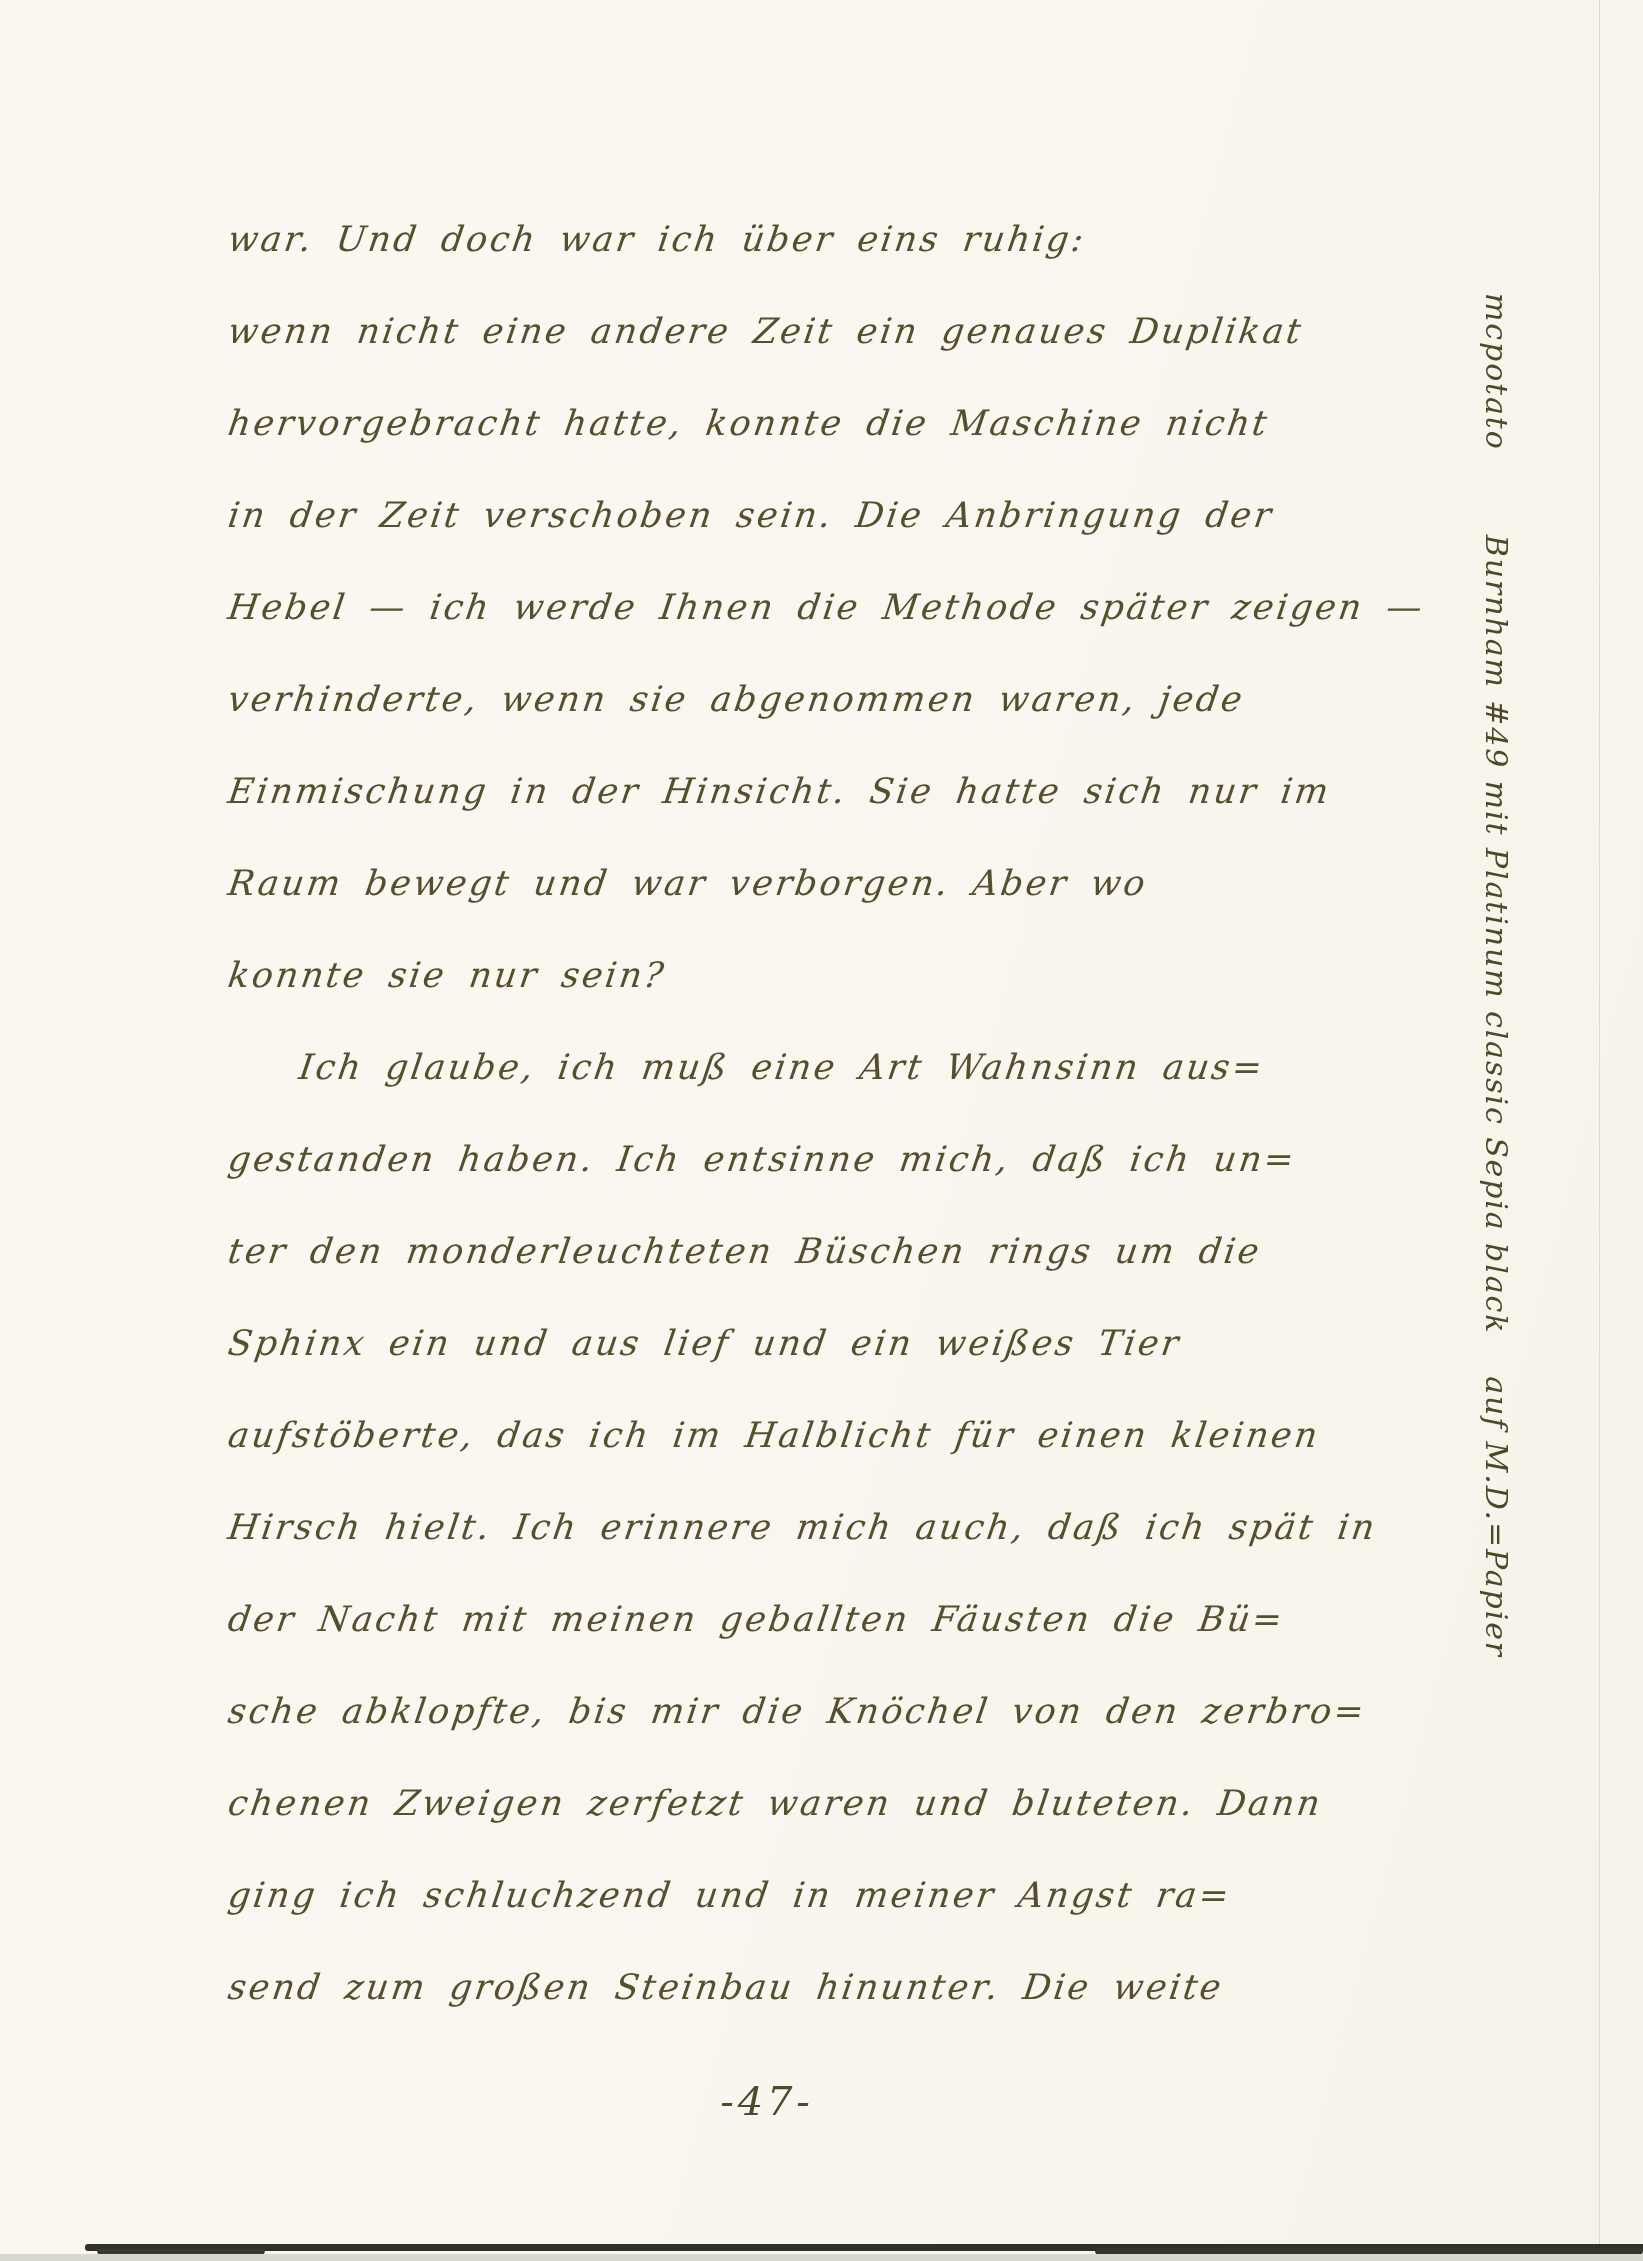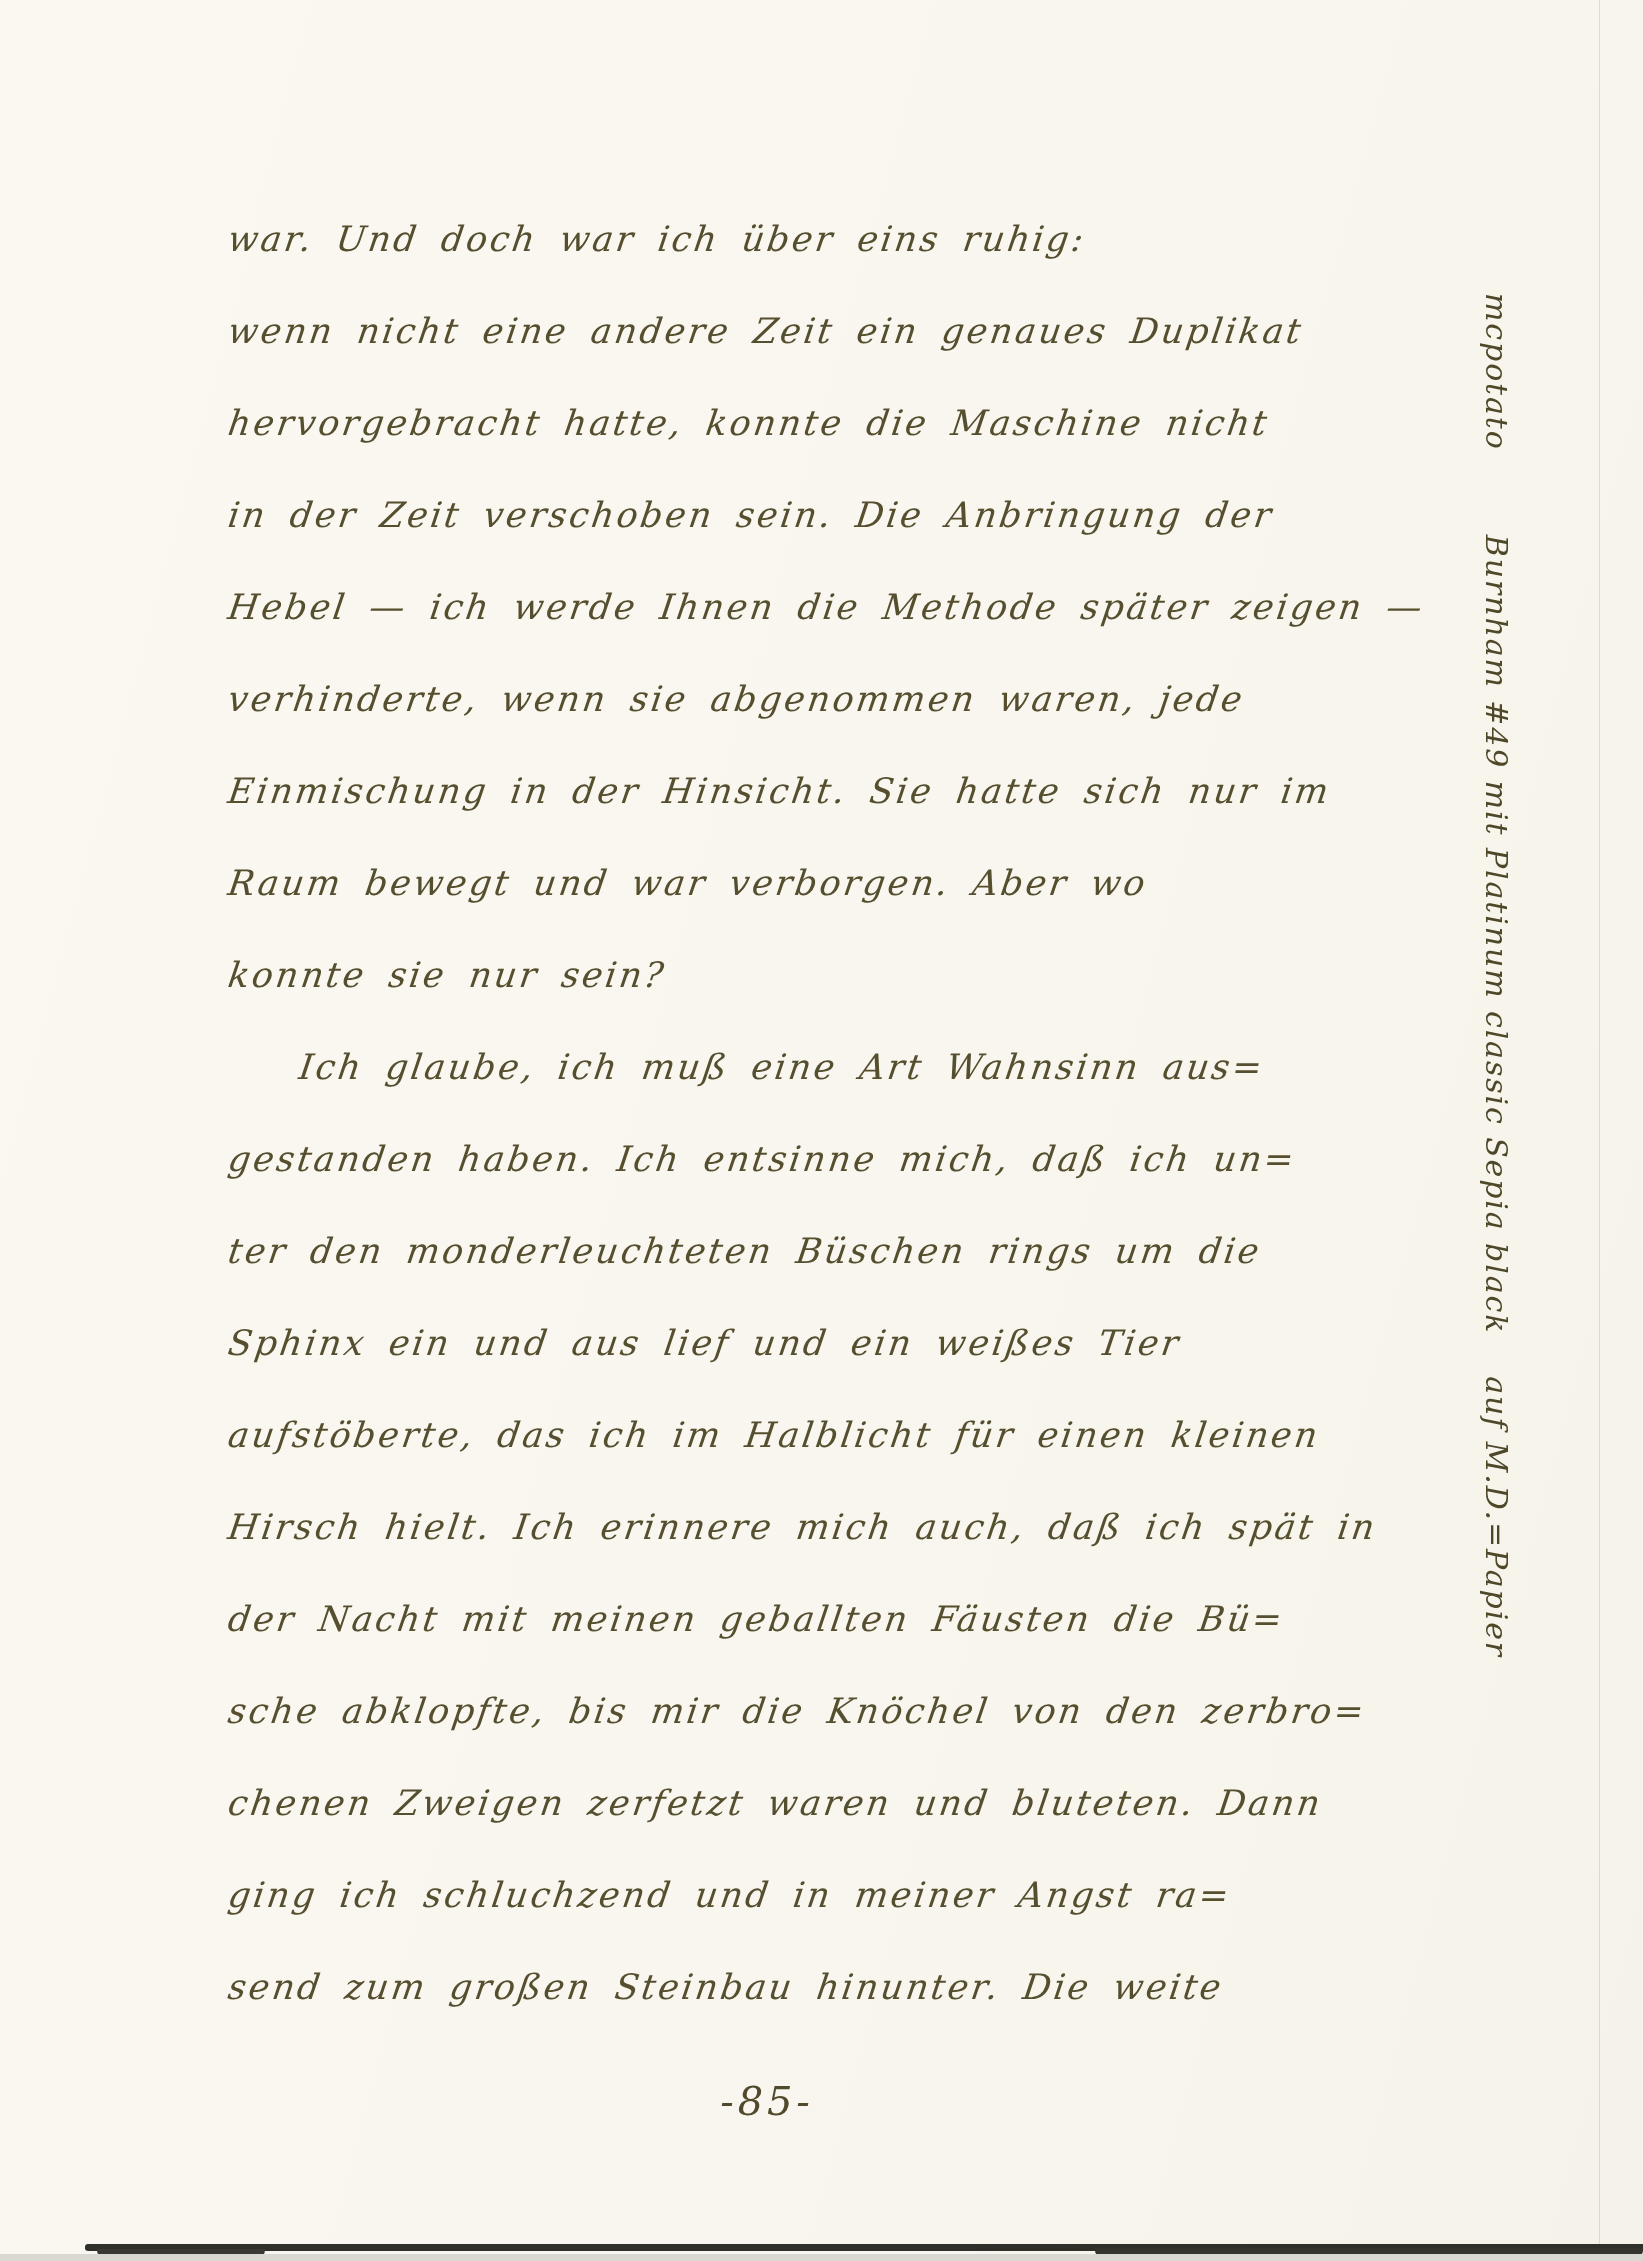--- a/index.html
+++ b/index.html
@@ -126,21 +126,21 @@
     <div class="line">ging ich schluchzend und in meiner Angst ra=</div>
     <div class="line">send zum großen Steinbau hinunter. Die weite</div>
   </div>
 
   <div class="margin-note">
     <span class="seg gap-lg">mcpotato</span>
     <span class="seg gap-sm">Burnham #49 mit Platinum classic Sepia black</span>
     <span class="seg">auf M.D.=Papier</span>
   </div>
 
-  <div class="page-number">-85-</div>
+  <div class="page-number">-47-</div>
 
   <div class="crease"></div>
   <div class="scan-edge"></div>
   <div class="scan-edge-blob-left"></div>
   <div class="scan-edge-blob-right"></div>
   <div class="scan-bed"></div>
 
 </div>
 
 

